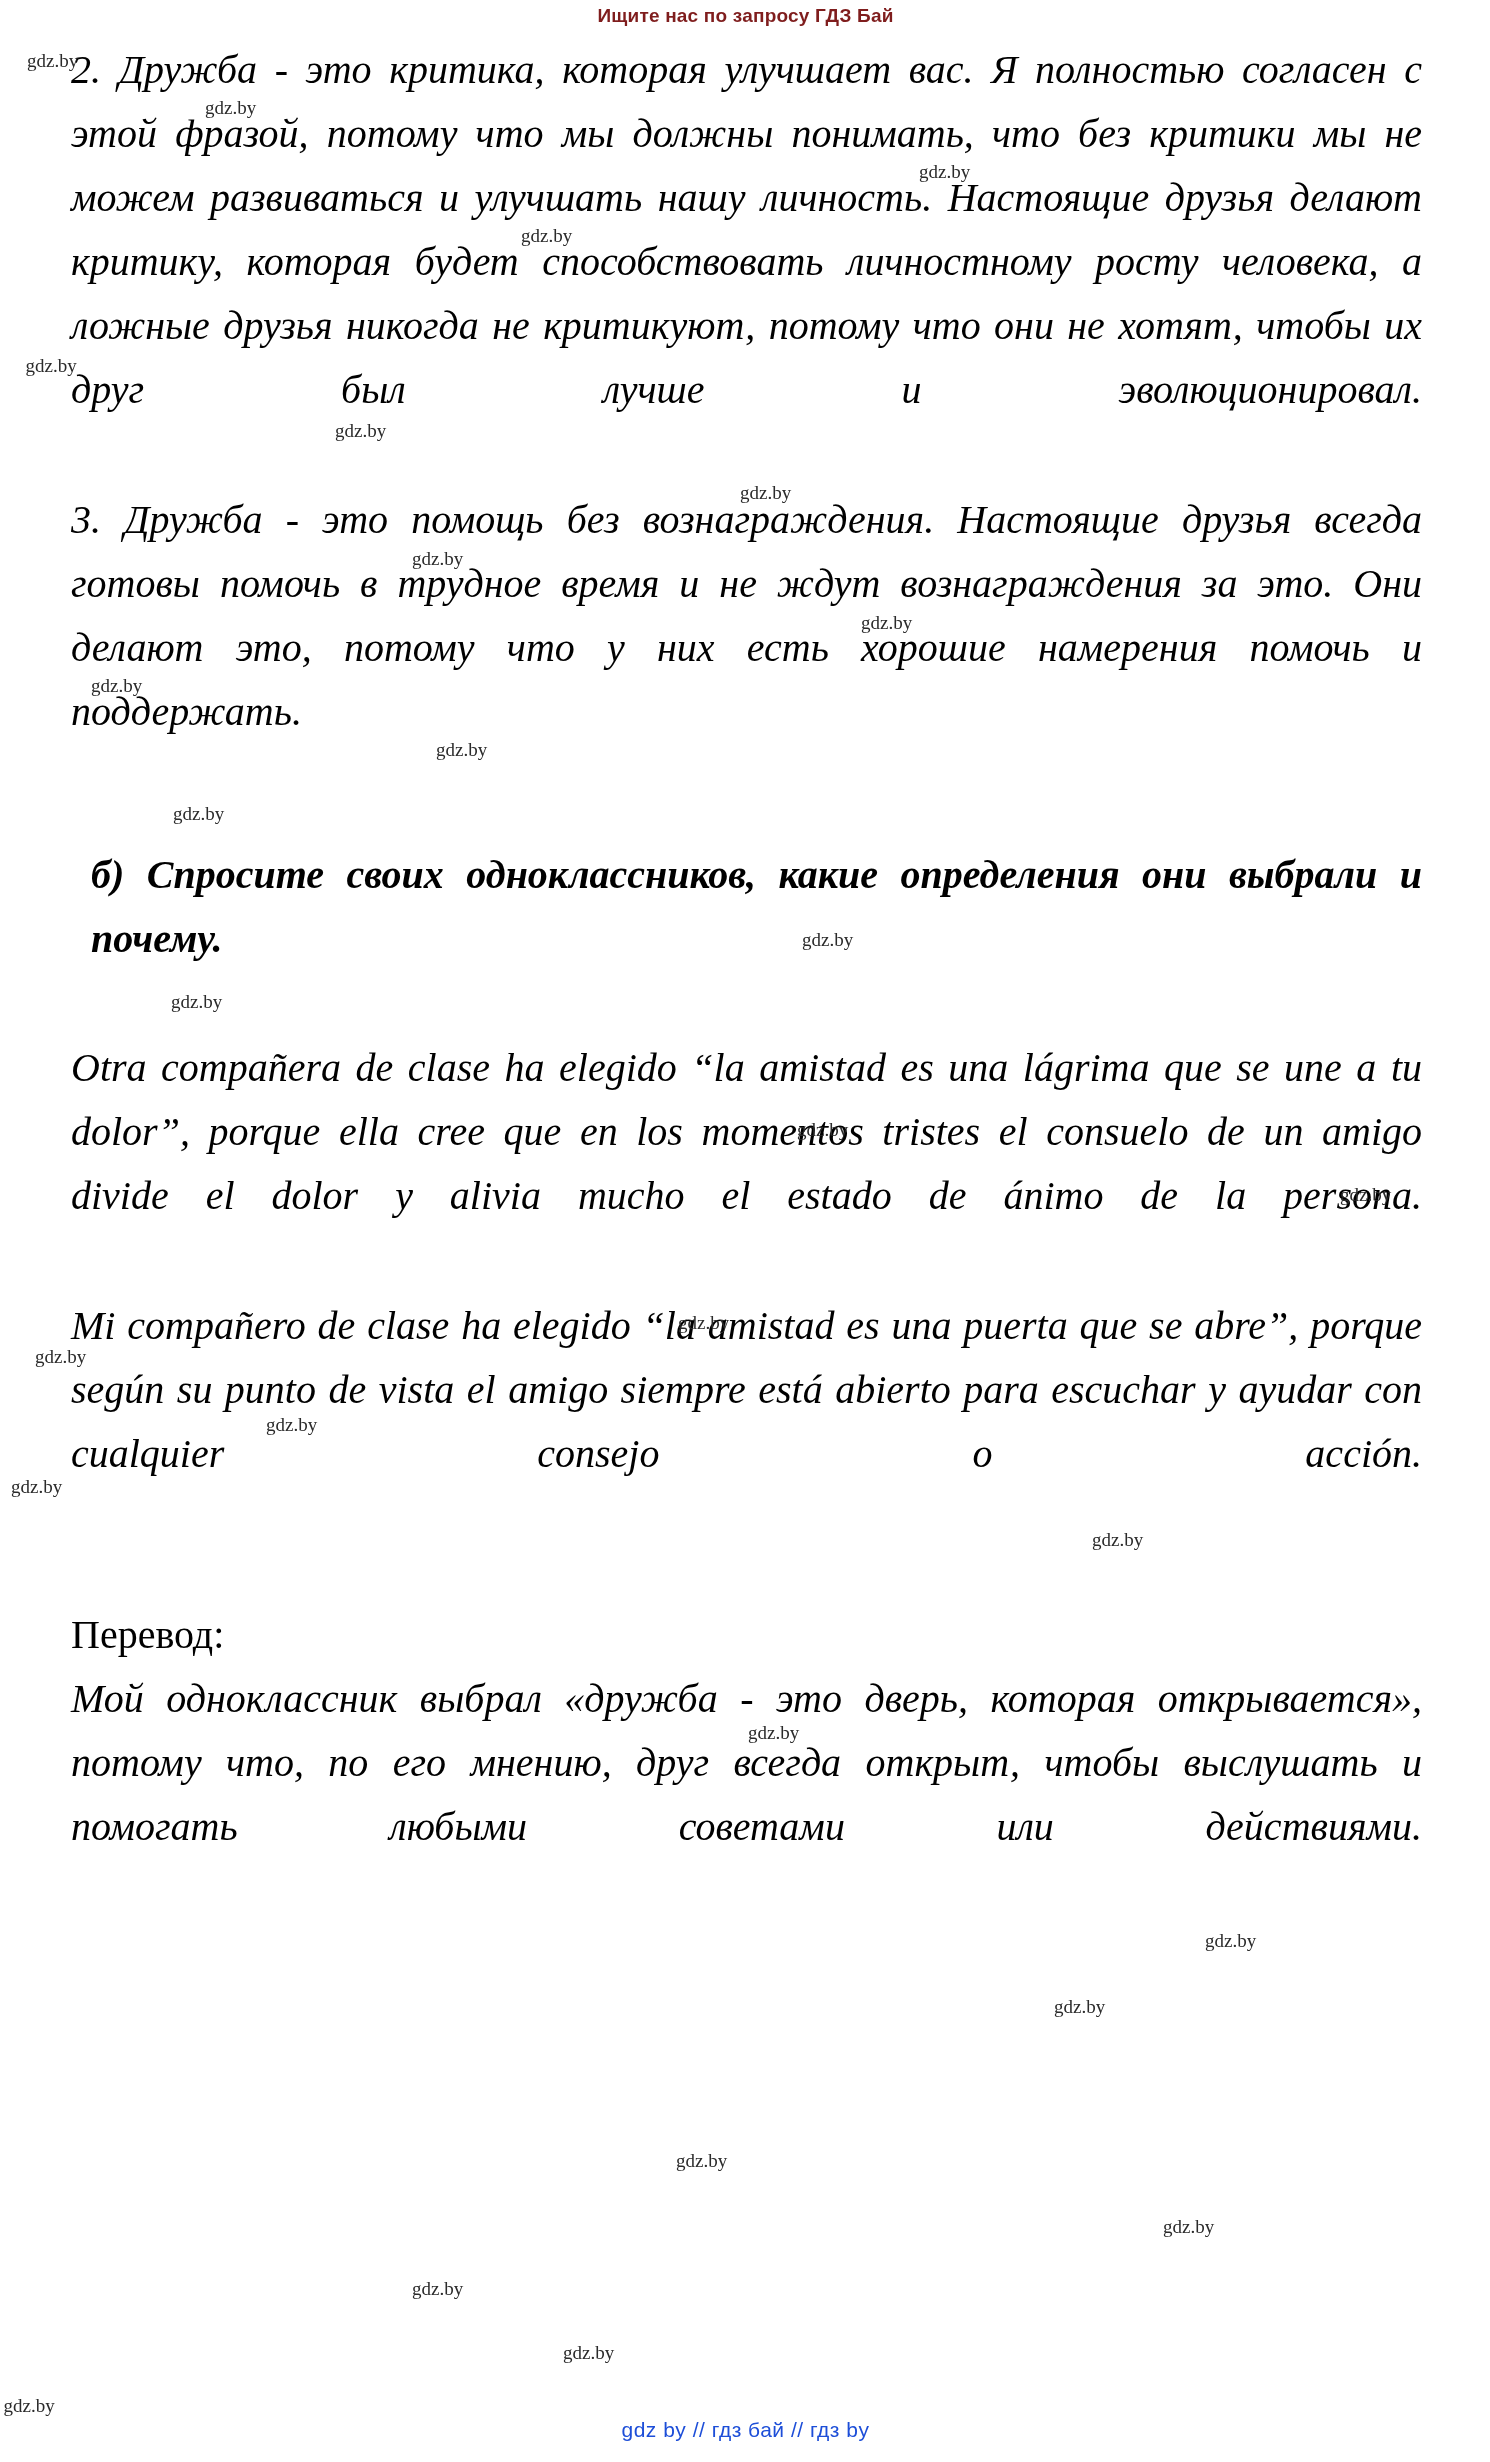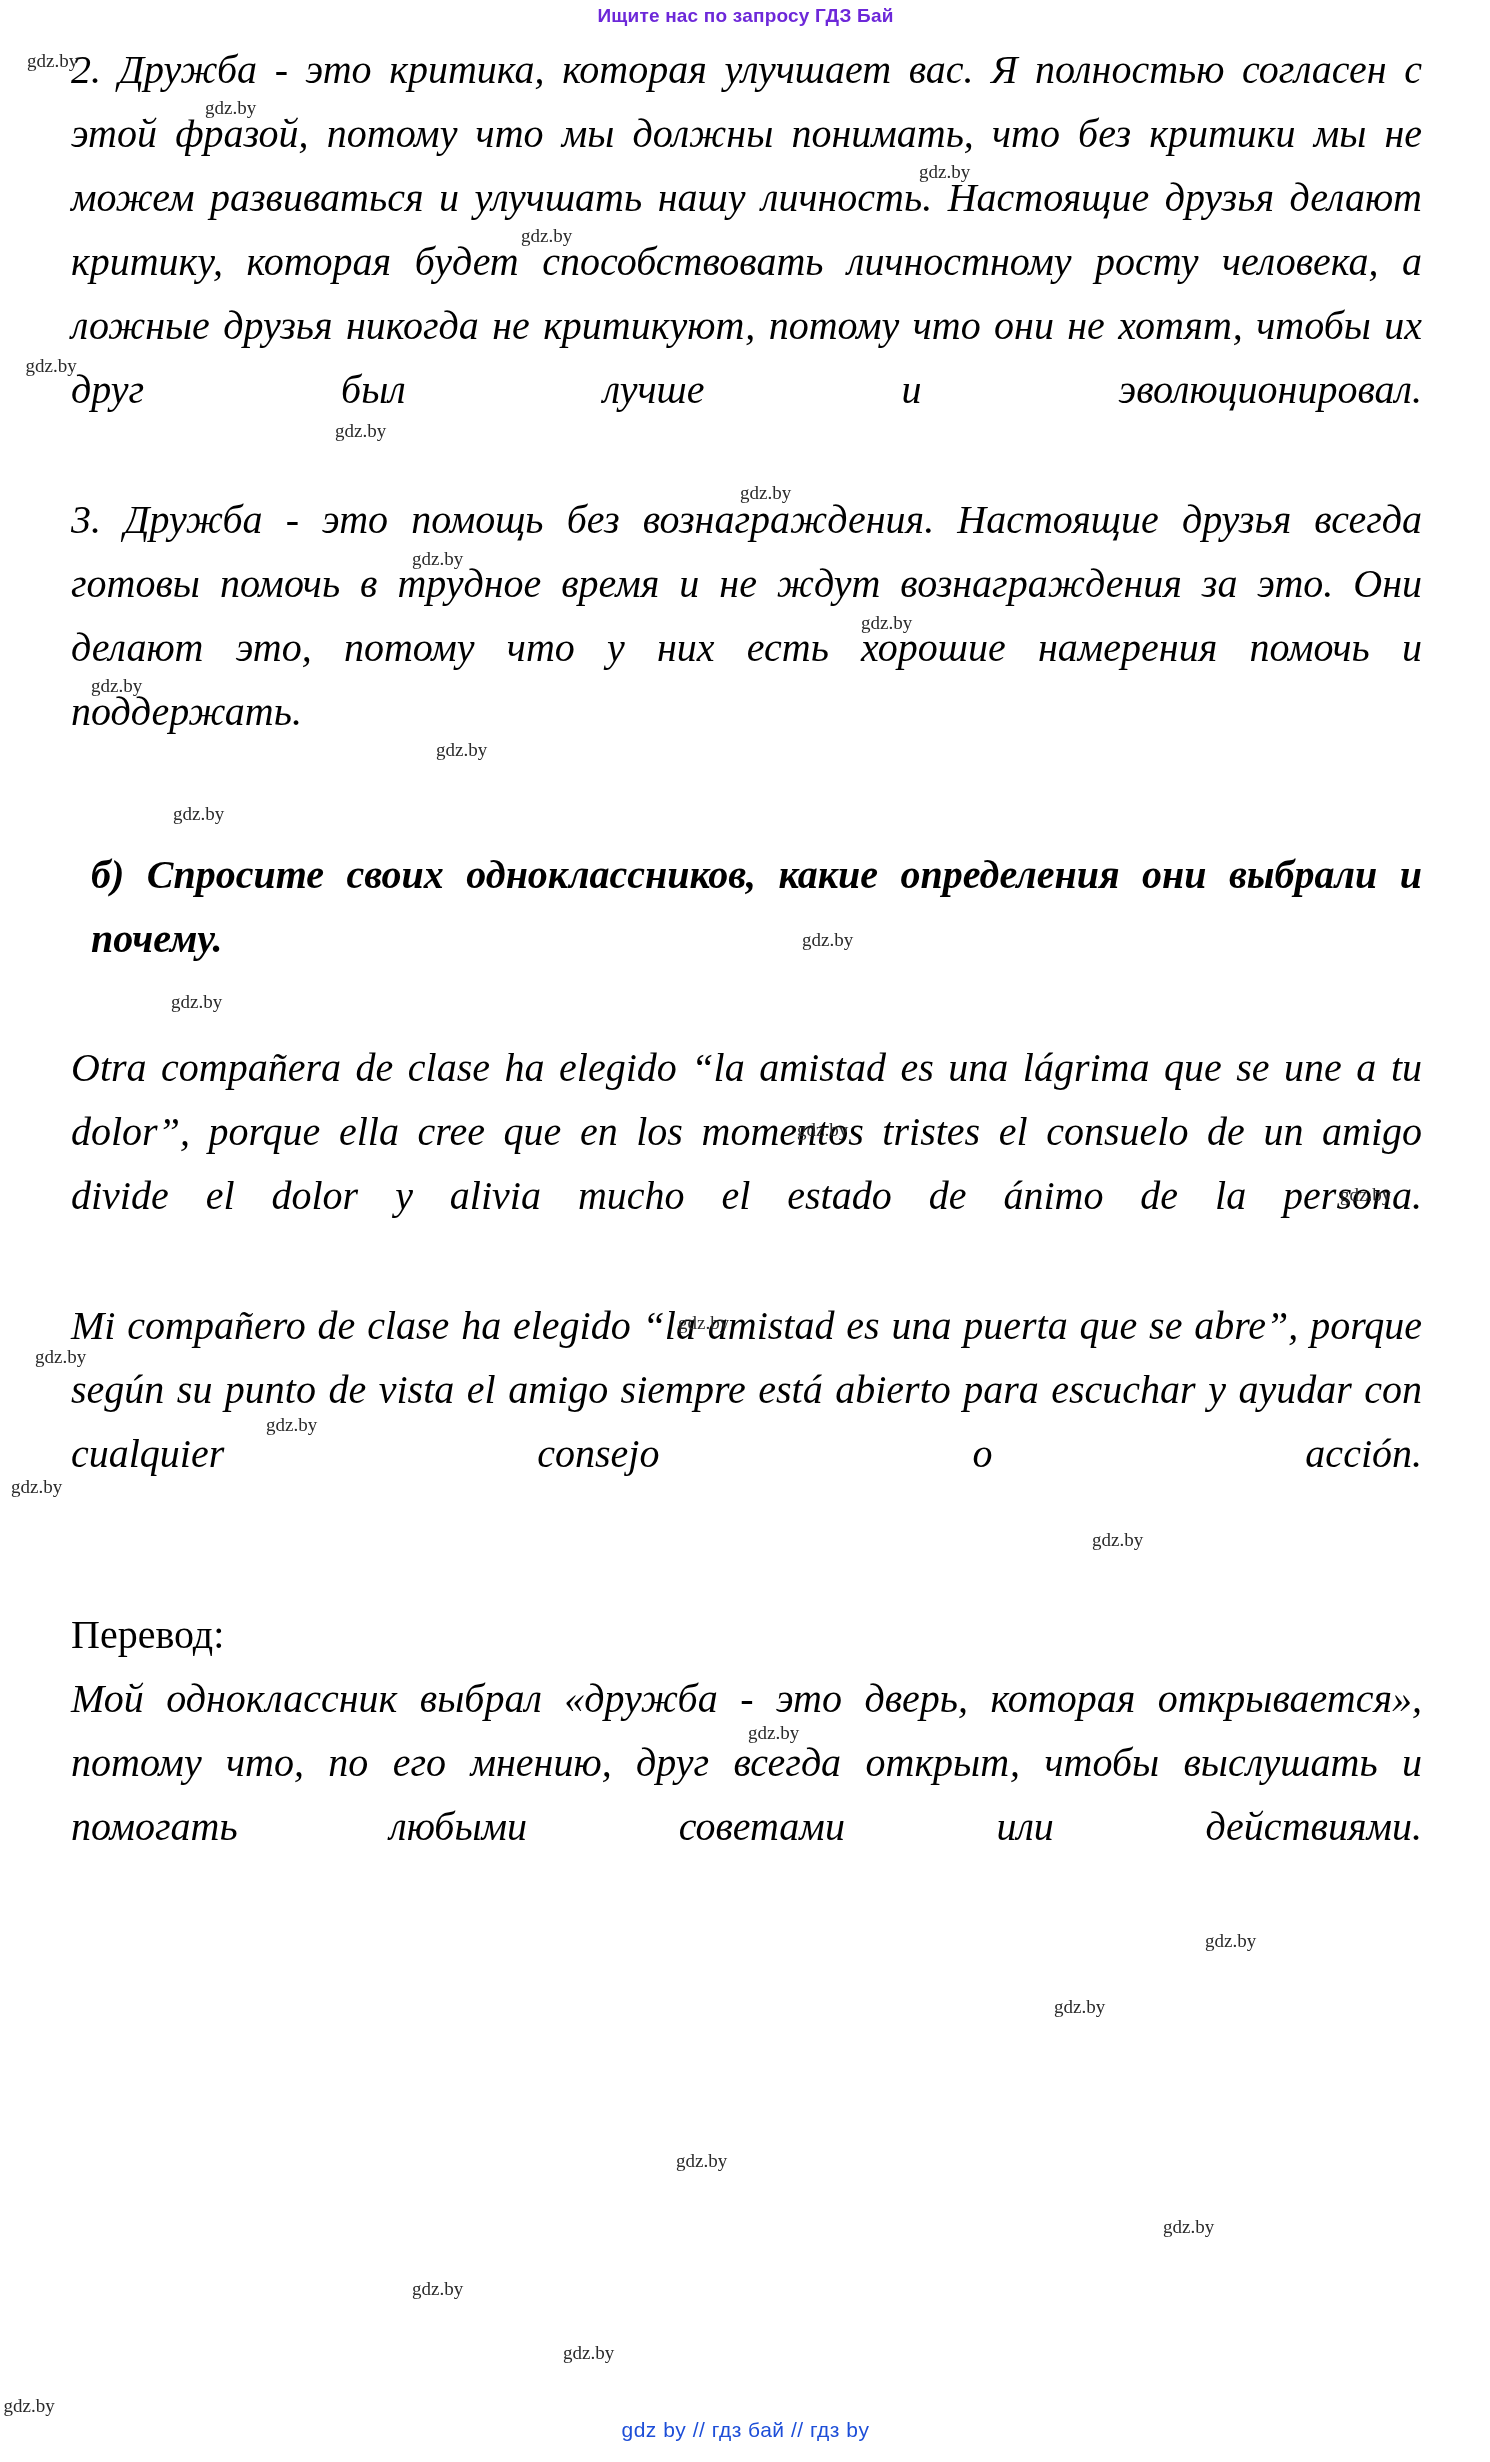--- a/index.html
+++ b/index.html
@@ -107,21 +107,21 @@
     letter-spacing: 0.5px;
     white-space: nowrap;
   }
 </style>
 </head>
 <body>
 
 <div id="page">
 
   <div class="promo-bar">
-    <span class="promo-text" style="color: #6d28d9;">Ищите нас по запросу ГДЗ Бай</span>
+    <span class="promo-text" style="color: #7f1d1d;">Ищите нас по запросу ГДЗ Бай</span>
   </div>
 
   <div class="doc-body">
 
     <p class="para">2. Дружба - это критика, которая улучшает вас. Я полностью согласен с этой фразой, потому что мы должны понимать, что без критики мы не можем развиваться и улучшать нашу личность. Настоящие друзья делают критику, которая будет способствовать личностному росту человека, а ложные друзья никогда не критикуют, потому что они не хотят, чтобы их друг был лучше и эволюционировал.</p>
 
     <p class="para">3. Дружба - это помощь без вознаграждения. Настоящие друзья всегда готовы помочь в трудное время и не ждут вознаграждения за это. Они делают это, потому что у них есть хорошие намерения помочь и поддержать.</p>
 
     <div class="spacer-md"></div>
 

